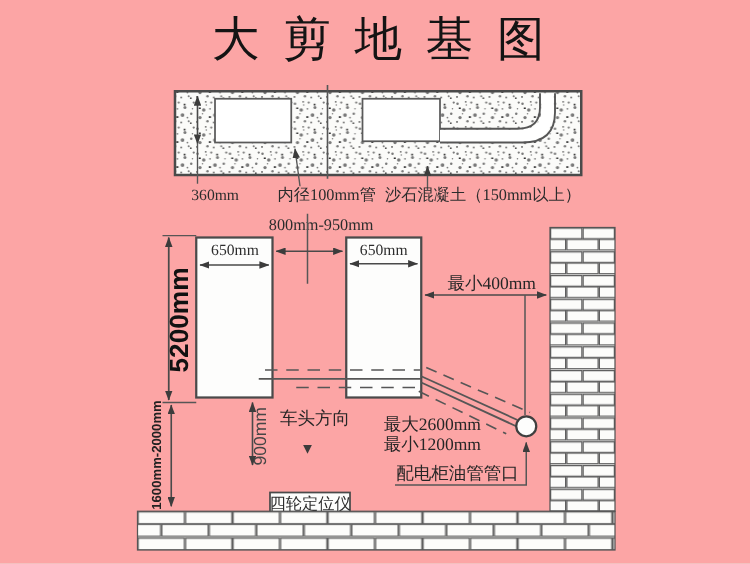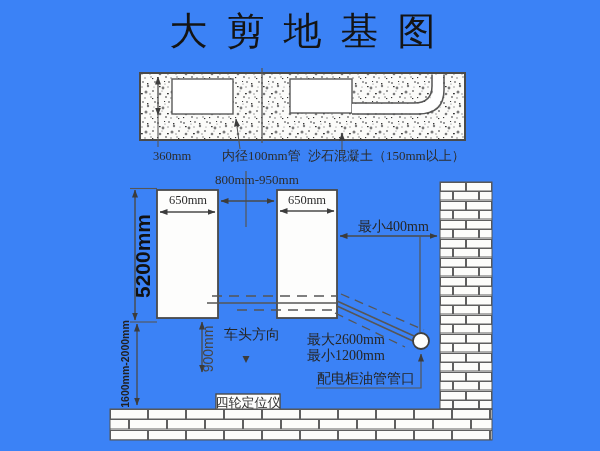--- a/index.html
+++ b/index.html
@@ -1,18 +1,18 @@
 <!DOCTYPE html>
 <html><head>
 <meta charset="utf-8">
 <style>
   html,body{margin:0;padding:0;background:#e9e8e6;}
   #stage{
     width:600px;height:451px;position:relative;overflow:hidden;
-    background:#3b82f6;
+    background:#fca5a5;
     font-family:"Liberation Serif", serif;
   }
   svg{display:block;}
   .ln{stroke:#4a4a4a;fill:none;}
   .thin{stroke:#565656;fill:none;}
   .t-title{font-family:"Liberation Serif", serif;fill:#141414;font-size:38px;letter-spacing:19px;}
   .t-cjk{font-family:"Liberation Serif", serif;fill:#2c2c2c;font-size:13px;}
   .t-cjk-lg{font-family:"Liberation Serif", serif;fill:#262626;font-size:14px;}
   .t-dim{font-family:"Liberation Serif", serif;fill:#2c2c2c;font-size:12.5px;}
   .t-big{font-family:"Liberation Sans", sans-serif;font-weight:bold;fill:#111;font-size:21px;}

